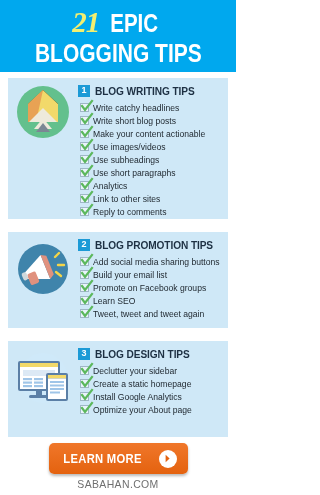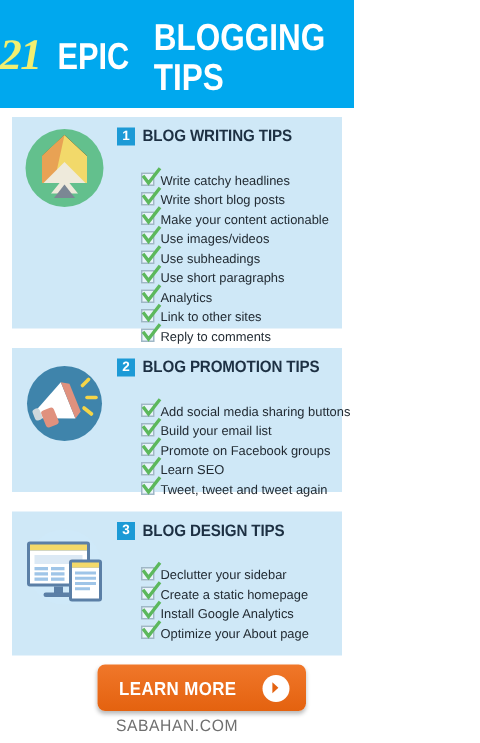--- a/index.html
+++ b/index.html
@@ -15,21 +15,21 @@
     position:relative;
     background:#ffffff;
   }
 
   
   .header{
     background:#00a8ee;
     height:72px;
     width:100%;
     display:flex;
-    flex-direction:row;
+    flex-direction:column;
     align-items:center;
     justify-content:center;
     box-sizing:border-box;
     padding-top:2px;
   }
   .title-line1{
     display:flex;
     align-items:baseline;
     justify-content:center;
     gap:6px;
@@ -120,21 +120,21 @@
     color:#1d3043;
     white-space:nowrap;
     transform:scaleX(0.92);
     transform-origin:left center;
     letter-spacing:-0.1px;
   }
 
   
   ul.tip-list{
     list-style:none;
-    margin:16px;padding:0;text-align:center;
+    margin:2px;padding:0;text-align:center;
   }
   ul.tip-list li{
     display:flex;
     align-items:center;
     gap:4px;
     height:13px;
     font-size:8.6px;
     color:#222b33;
     white-space:nowrap;
     font-family:"Liberation Sans", sans-serif;
@@ -151,21 +151,21 @@
     position:absolute;
     left:-1px;top:-4px;
     width:13px;height:13px;
     overflow:visible;
   }
   .tip-text{display:inline-block;}
 
   
   .cta-wrap{
     position:absolute;
-    top:443px;left:16px;
+    top:443px;left:0;
     width:236px;
     display:flex;
     justify-content:center;
   }
   .cta-btn{
     width:139px;height:31px;
     border:none;
     border-radius:5px;
     background:linear-gradient(180deg,#f0772a 0%,#e4620f 100%);
     box-shadow:0 2px 3px rgba(0,0,0,0.28);

